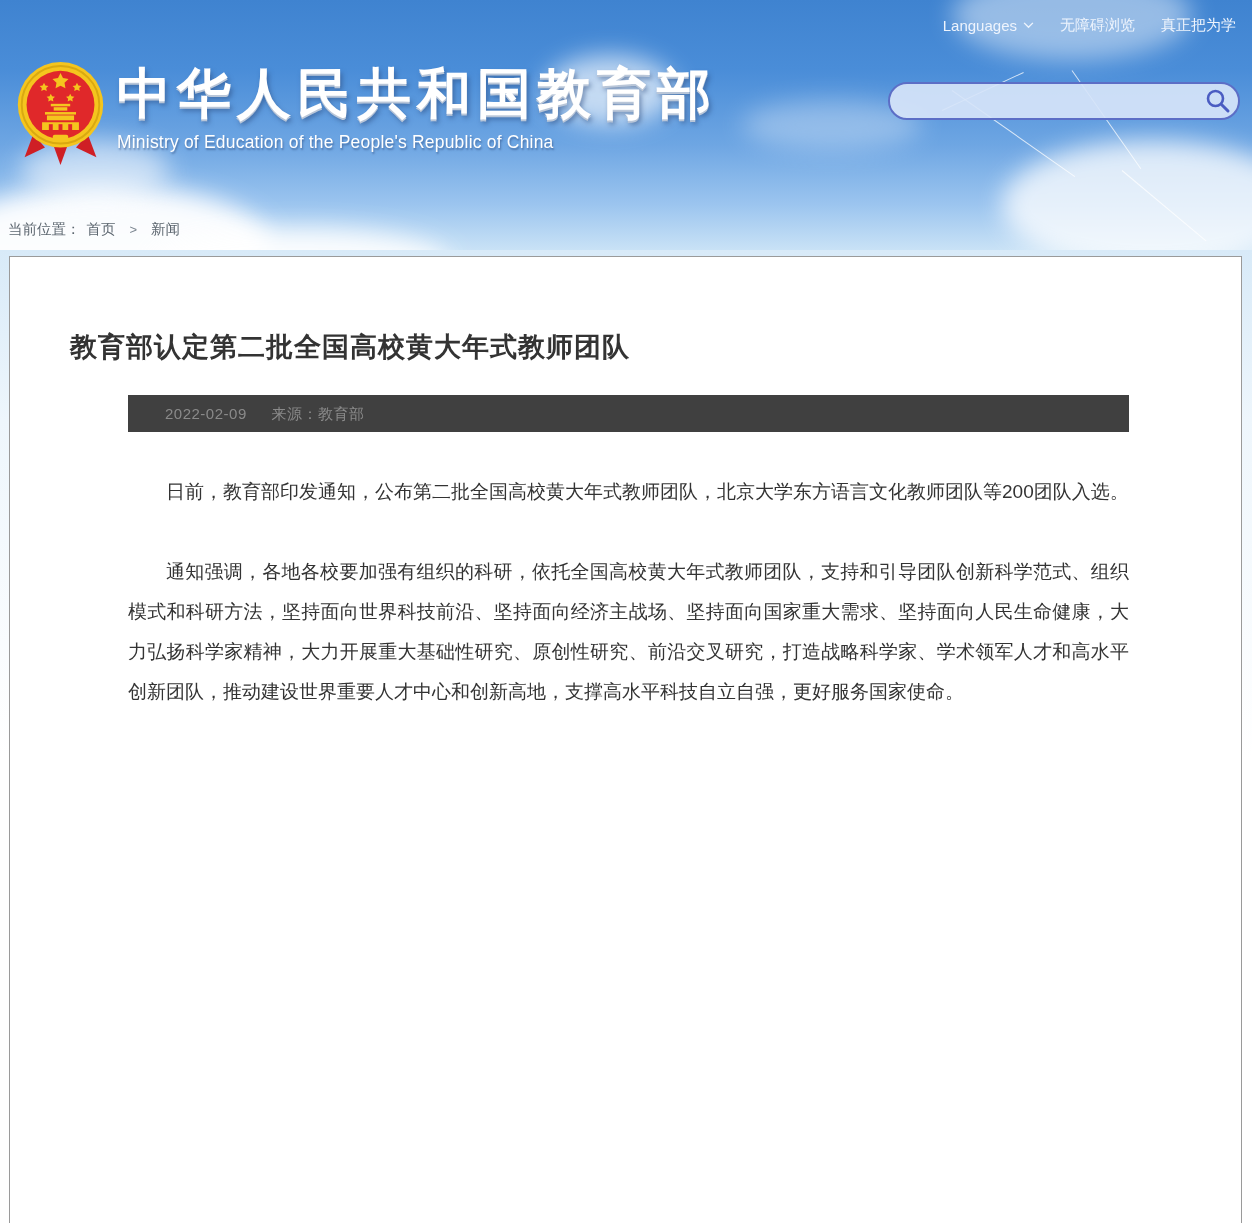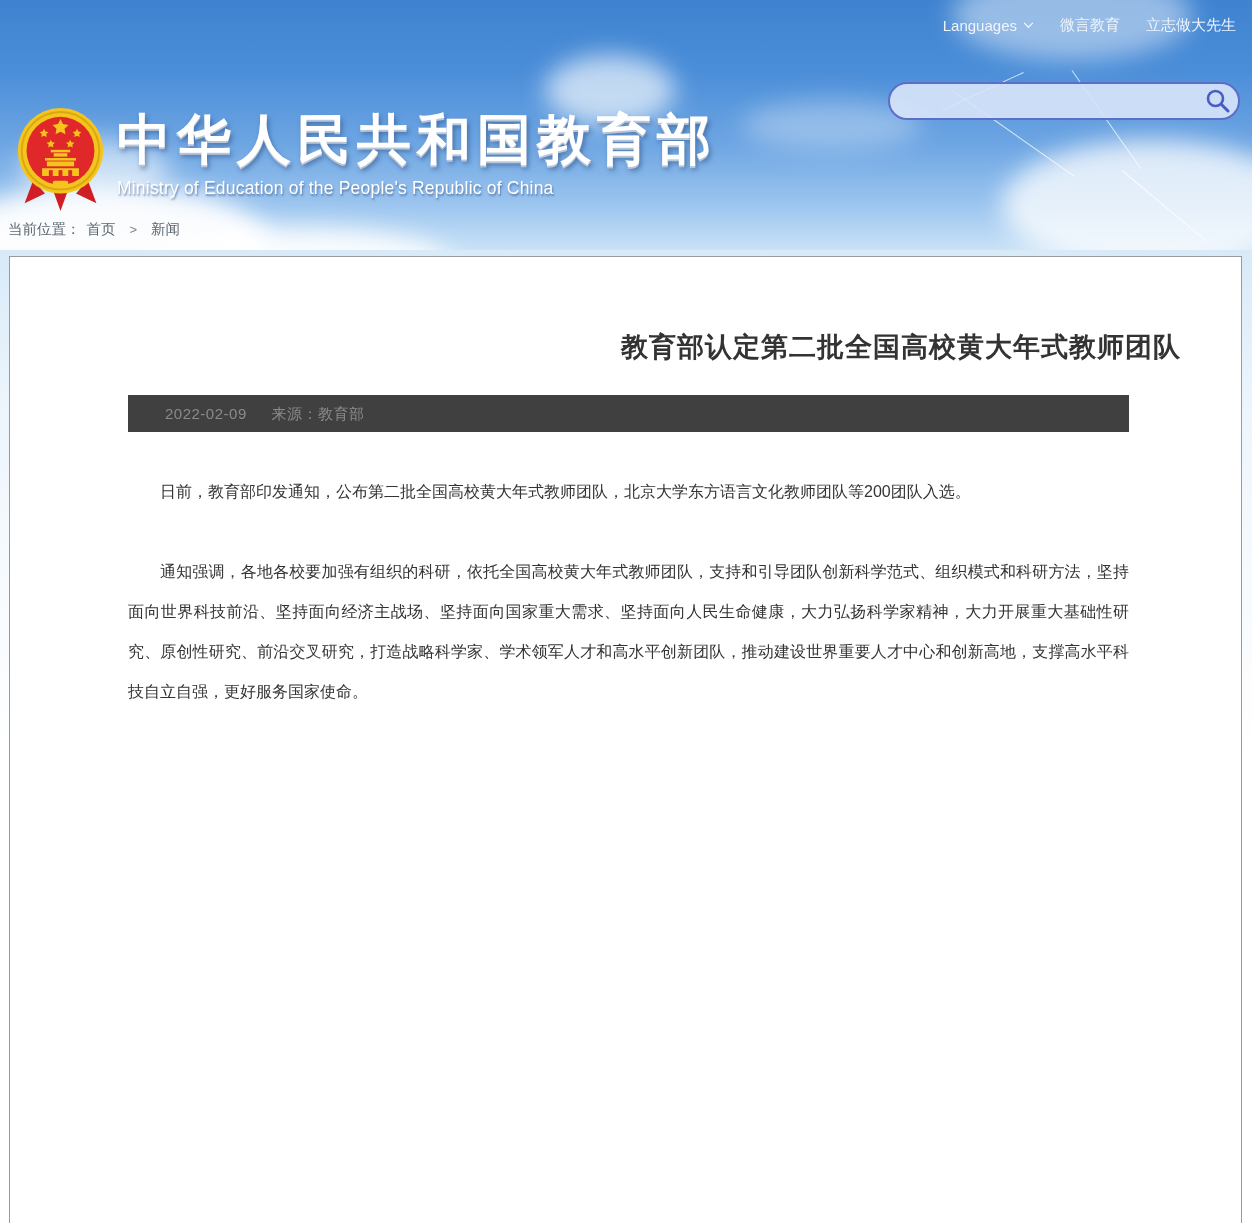--- a/index.html
+++ b/index.html
@@ -36,21 +36,21 @@
   
   .util-nav {
     position: absolute; top: 16px; right: 16px;
     display: flex; align-items: center; gap: 26px;
     color: #eef4fd; font-size: 15px; z-index: 5;
   }
   .util-item { display: flex; align-items: center; gap: 6px; cursor: pointer; color: #eef4fd; }
   .chev { display: inline-block; width: 11px; height: 7px; }
 
   
-  .brand { position: absolute; left: 12px; top: 58px; display: flex; align-items: flex-start; z-index: 4; margin-top: 46px; }
+  .brand { position: absolute; left: 12px; top: 58px; display: flex; align-items: flex-start; z-index: 4; }
   .emblem { width: 97px; height: 112px; flex: 0 0 auto; }
   .brand-text { margin-left: 8px; padding-top: 8px; }
   .site-title-cn {
     color: #ffffff; font-size: 54px; font-weight: bold; letter-spacing: 6px; line-height: 1;
     text-shadow: 0 2px 0 #b9c6d8, 2px 4px 5px rgba(40,70,120,.55);
     white-space: nowrap;
   }
   .site-title-en {
     margin-top: 12px; color: #ffffff; font-size: 17.5px; font-weight: normal; letter-spacing: .2px;
     text-shadow: 1px 2px 2px rgba(40,70,120,.55);
@@ -79,33 +79,33 @@
   }
   .breadcrumb a { color: #5d6770; text-decoration: none; cursor: pointer; }
   .crumb-sep { color: #7c8791; font-size: 13px; padding: 0 8px; }
 
   
   .card {
     position: absolute; left: 9px; top: 256px; width: 1233px; height: 967px;
     background: #ffffff; border: 1px solid #9a9a9a; border-bottom: none;
   }
   .article-title {
-    margin: 72px 60px 8px 60px; text-align: right;
+    margin: 72px 60px 8px 60px; text-align: left;
     font-size: 27px; font-weight: bold; color: #333333; letter-spacing: 1px;
   }
   .meta-bar {
     margin: 30px 112px 0 118px; height: 37px; line-height: 37px;
     background: #404040; color: #8a8a8a; font-size: 15px; padding-left: 37px;
     letter-spacing: .5px;
   }
   .meta-source { margin-left: 20px; }
   .article-body { margin: 4px 112px 0 118px; }
   .article-body p {
     margin: 40px 0 0 0; text-indent: 2em; text-align: justify;
-    font-size: 16px; line-height: 40px; color: #333333;
+    font-size: 19px; line-height: 40px; color: #333333;
   }
 </style>
 </head>
 <body>
 
 <div class="page">
 
   <div class="sky">
     <div class="cloud c1"></div>
     <div class="cloud c2"></div>
@@ -120,24 +120,24 @@
     <div class="wisp w4"></div>
 
     <div class="util-nav">
       <span class="util-item">
         <span>Languages</span>
         <svg class="chev" viewBox="0 0 12 8">
           <polyline points="1,1 6,6 11,1" fill="none" stroke="#eef4fd" stroke-width="1.6"></polyline>
         </svg>
       </span>
       <span class="util-item">
-        <span>微言教育</span>
+        <span>无障碍浏览</span>
       </span>
       <span class="util-item">
-        <span>立志做大先生</span>
+        <span>真正把为学</span>
       </span>
     </div>
 
     <div class="brand">
       <svg class="emblem" viewBox="0 0 100 115">
 
         <path d="M22 78 L13 102 L34 92 Z" fill="#cf1f25"></path>
         <path d="M78 78 L87 102 L66 92 Z" fill="#cf1f25"></path>
         <path d="M41 85 L50 110 L59 85 Z" fill="#cf1f25"></path>
 

